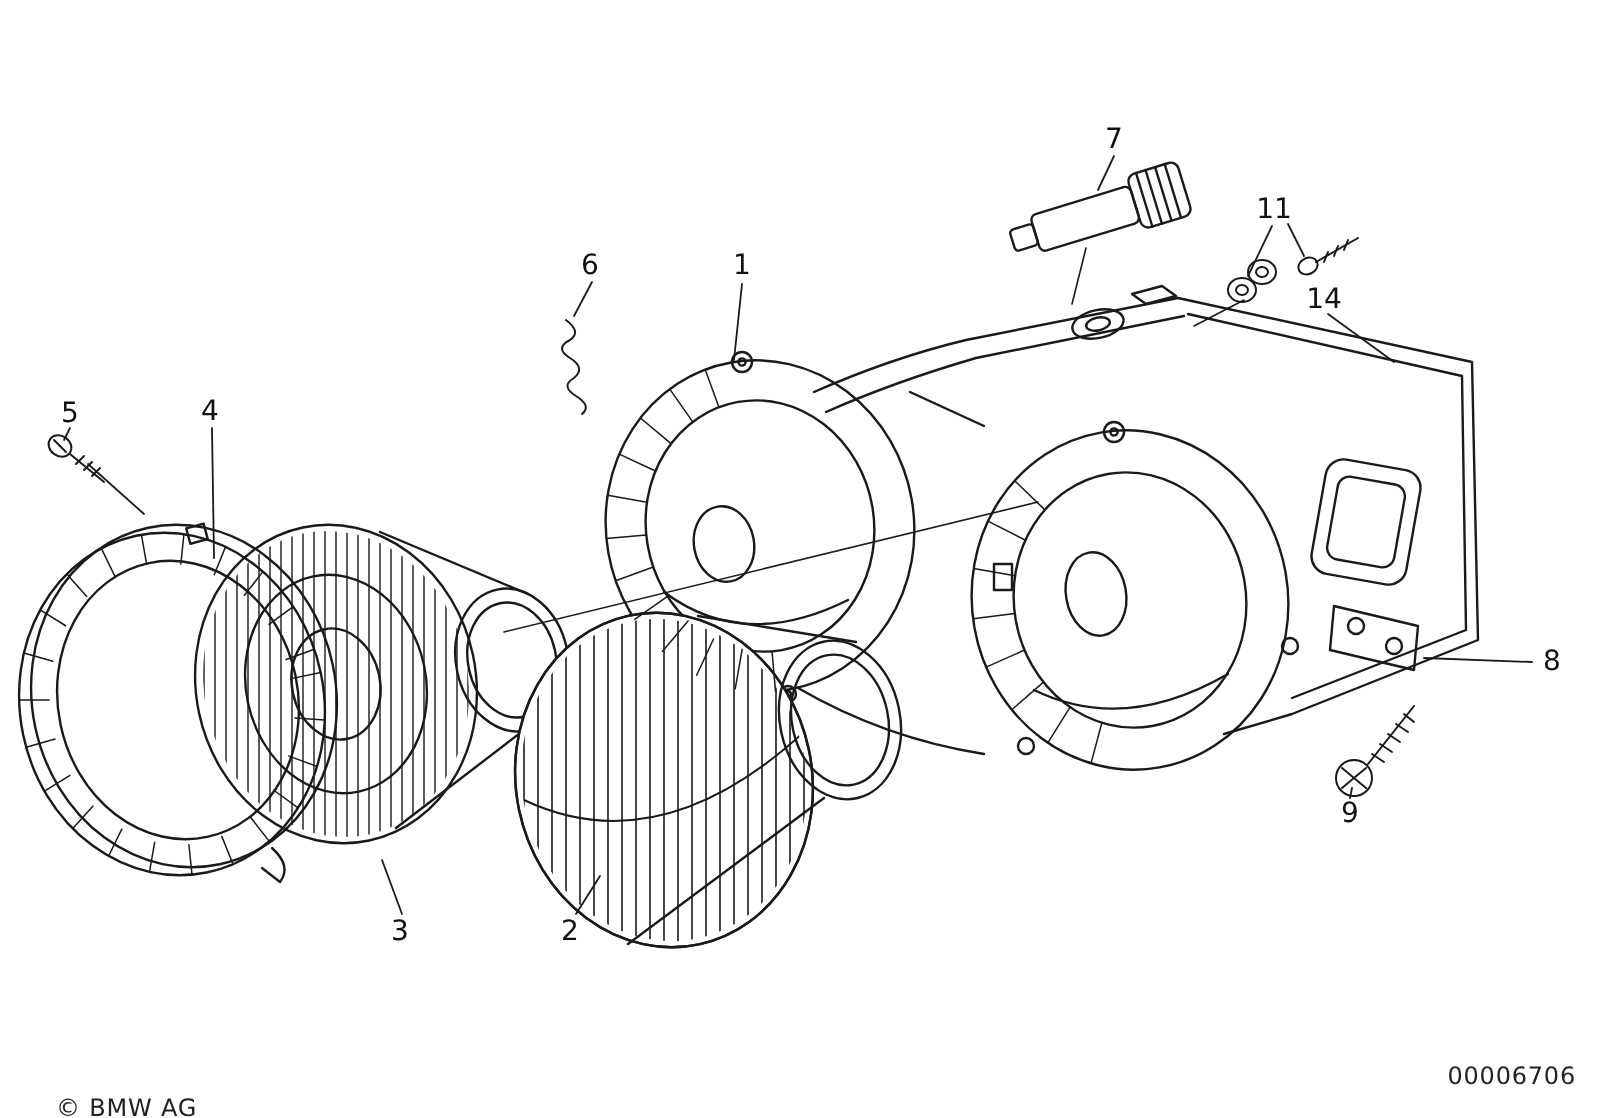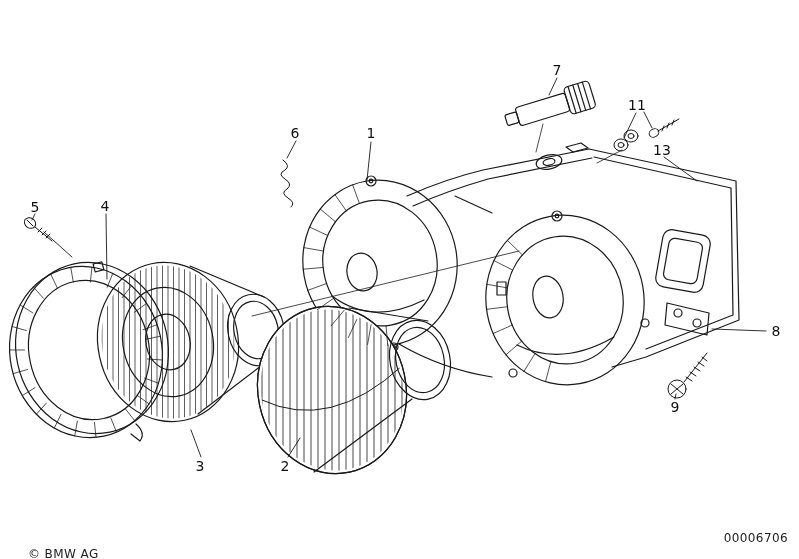--- a/index.html
+++ b/index.html
@@ -263,18 +263,18 @@
 
   <span class="callout" style="left:371px;top:133px">1</span>
   <span class="callout" style="left:285px;top:466px">2</span>
   <span class="callout" style="left:200px;top:466px">3</span>
   <span class="callout" style="left:105px;top:206px">4</span>
   <span class="callout" style="left:35px;top:207px">5</span>
   <span class="callout" style="left:295px;top:133px">6</span>
   <span class="callout" style="left:557px;top:70px">7</span>
   <span class="callout" style="left:776px;top:331px">8</span>
   <span class="callout" style="left:675px;top:407px">9</span>
-  <span class="callout" style="left:662px;top:150px">13</span>
+  <span class="callout" style="left:662px;top:150px">14</span>
   <span class="callout" style="left:637px;top:105px">11</span>
 
   <span class="footer-text" style="left:28px;top:547px">© BMW AG</span>
   <span class="footer-text" style="right:11px;top:531px">00006706</span>
 </div>
 
 </body></html>

